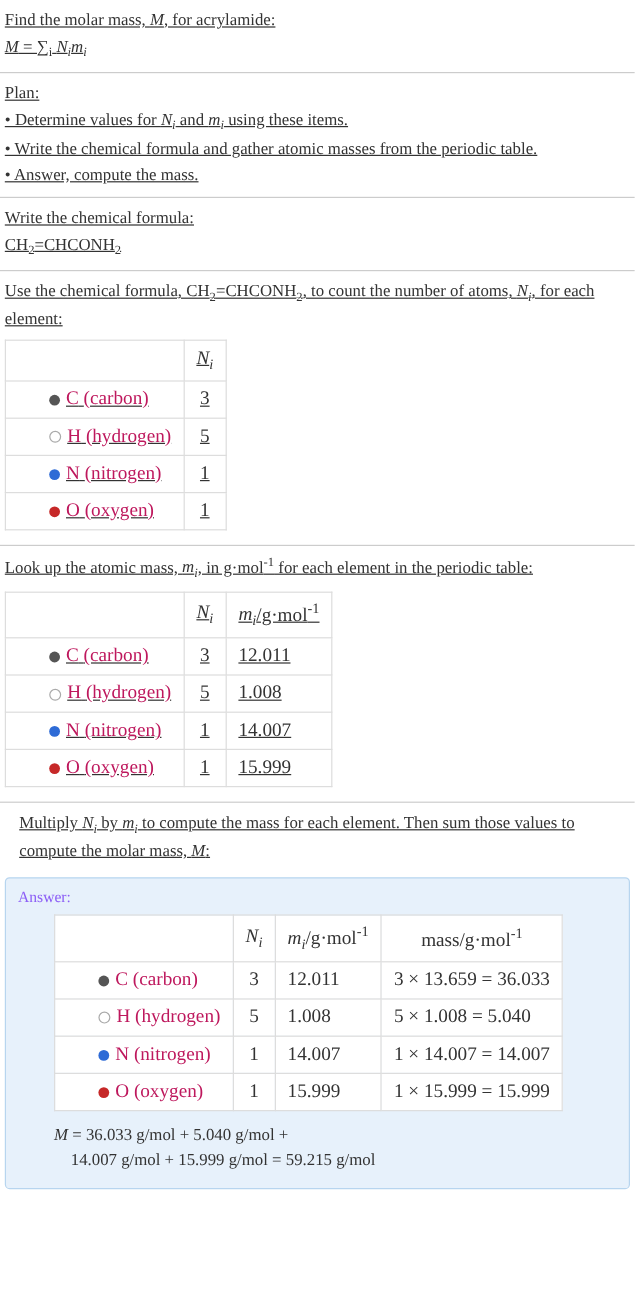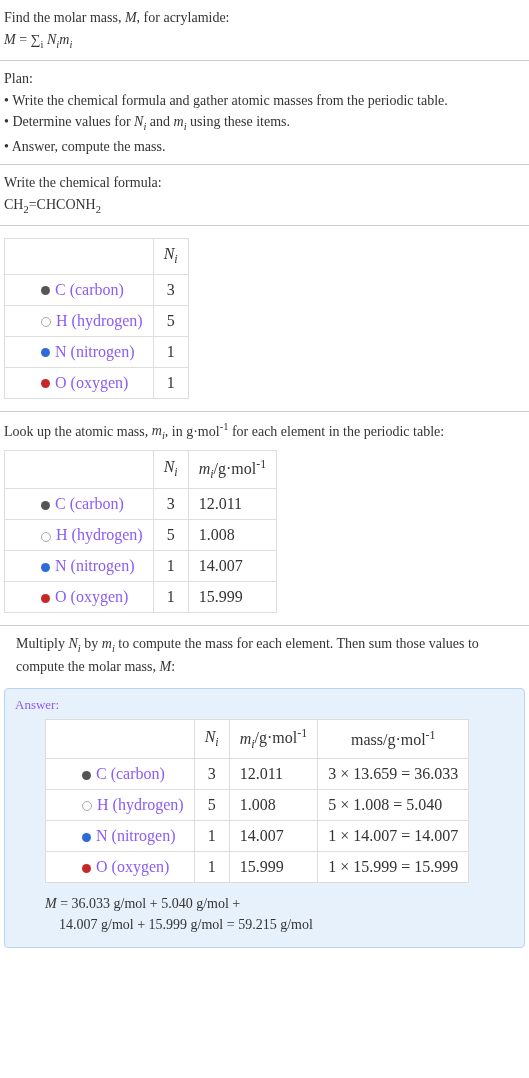--- a/index.html
+++ b/index.html
@@ -7,20 +7,21 @@
     padding: 0;
     font-family: Georgia, 'Times New Roman', serif;
     font-size: 14px;
     color: #333;
     background: #fff;
     width: 529px;
   }
   .section {
     padding: 6px 4px;
     border-bottom: 1px solid #ccc;
+    text-decoration: underline;
   }
   .section.no-border {
     border-bottom: none;
     padding-left: 16px;
   }
   .line {
     margin: 2px 0;
     line-height: 1.4;
   }
   .formula {
@@ -46,21 +47,21 @@
     background: #fff;
   }
   th {
     font-weight: normal;
     text-align: center;
   }
   td.num {
     text-align: center;
   }
   .elem-cell {
-    color: #8b5cf6;
+    color: #be185d;
     padding-left: 36px;
   }
   .dot {
     display: inline-block;
     width: 9px;
     height: 9px;
     border-radius: 50%;
     margin-right: 5px;
     vertical-align: middle;
   }
@@ -97,35 +98,38 @@
     <span>Find the molar mass, </span><span class="formula">M</span><span>, for acrylamide:</span>
   </div>
   <div class="line">
     <span class="formula">M</span><span> = ∑</span><sub>i</sub>
     <span class="formula"> N<sub>i</sub>m<sub>i</sub></span>
   </div>
 </div>
 
 <div class="section">
   <div class="line">Plan:</div>
+  <div class="line">
+    <span>• Determine values for </span><span class="formula">N<sub>i</sub></span><span> and </span><span class="formula">m<sub>i</sub></span><span> using these items.</span>
+  </div>
   <div class="line">• Write the chemical formula and gather atomic masses from the periodic table.</div>
-  <div class="line">
-    <span>• Determine values for </span><span class="formula">N<sub>i</sub></span><span> and </span><span class="formula">m<sub>i</sub></span><span> using these items.</span>
-  </div>
   <div class="line">• Answer, compute the mass.</div>
 </div>
 
 <div class="section">
   <div class="line">Write the chemical formula:</div>
   <div class="line">
     <span>CH</span><sub>2</sub><span>=CHCONH</span><sub>2</sub>
   </div>
 </div>
 
 <div class="section">
+  <div class="line">
+    <span>Use the chemical formula, CH</span><sub>2</sub><span>=CHCONH</span><sub>2</sub><span>, to count the number of atoms, </span><span class="formula">N<sub>i</sub></span><span>, for each element:</span>
+  </div>
   <table>
     <tbody>
         <tr>
       <th></th>
       <th><span class="formula">N<sub>i</sub></span></th>
     </tr>
     <tr>
       <td class="elem-cell"><span class="dot c"></span><span>C</span> <span>(carbon)</span></td>
       <td class="num">3</td>
     </tr>

